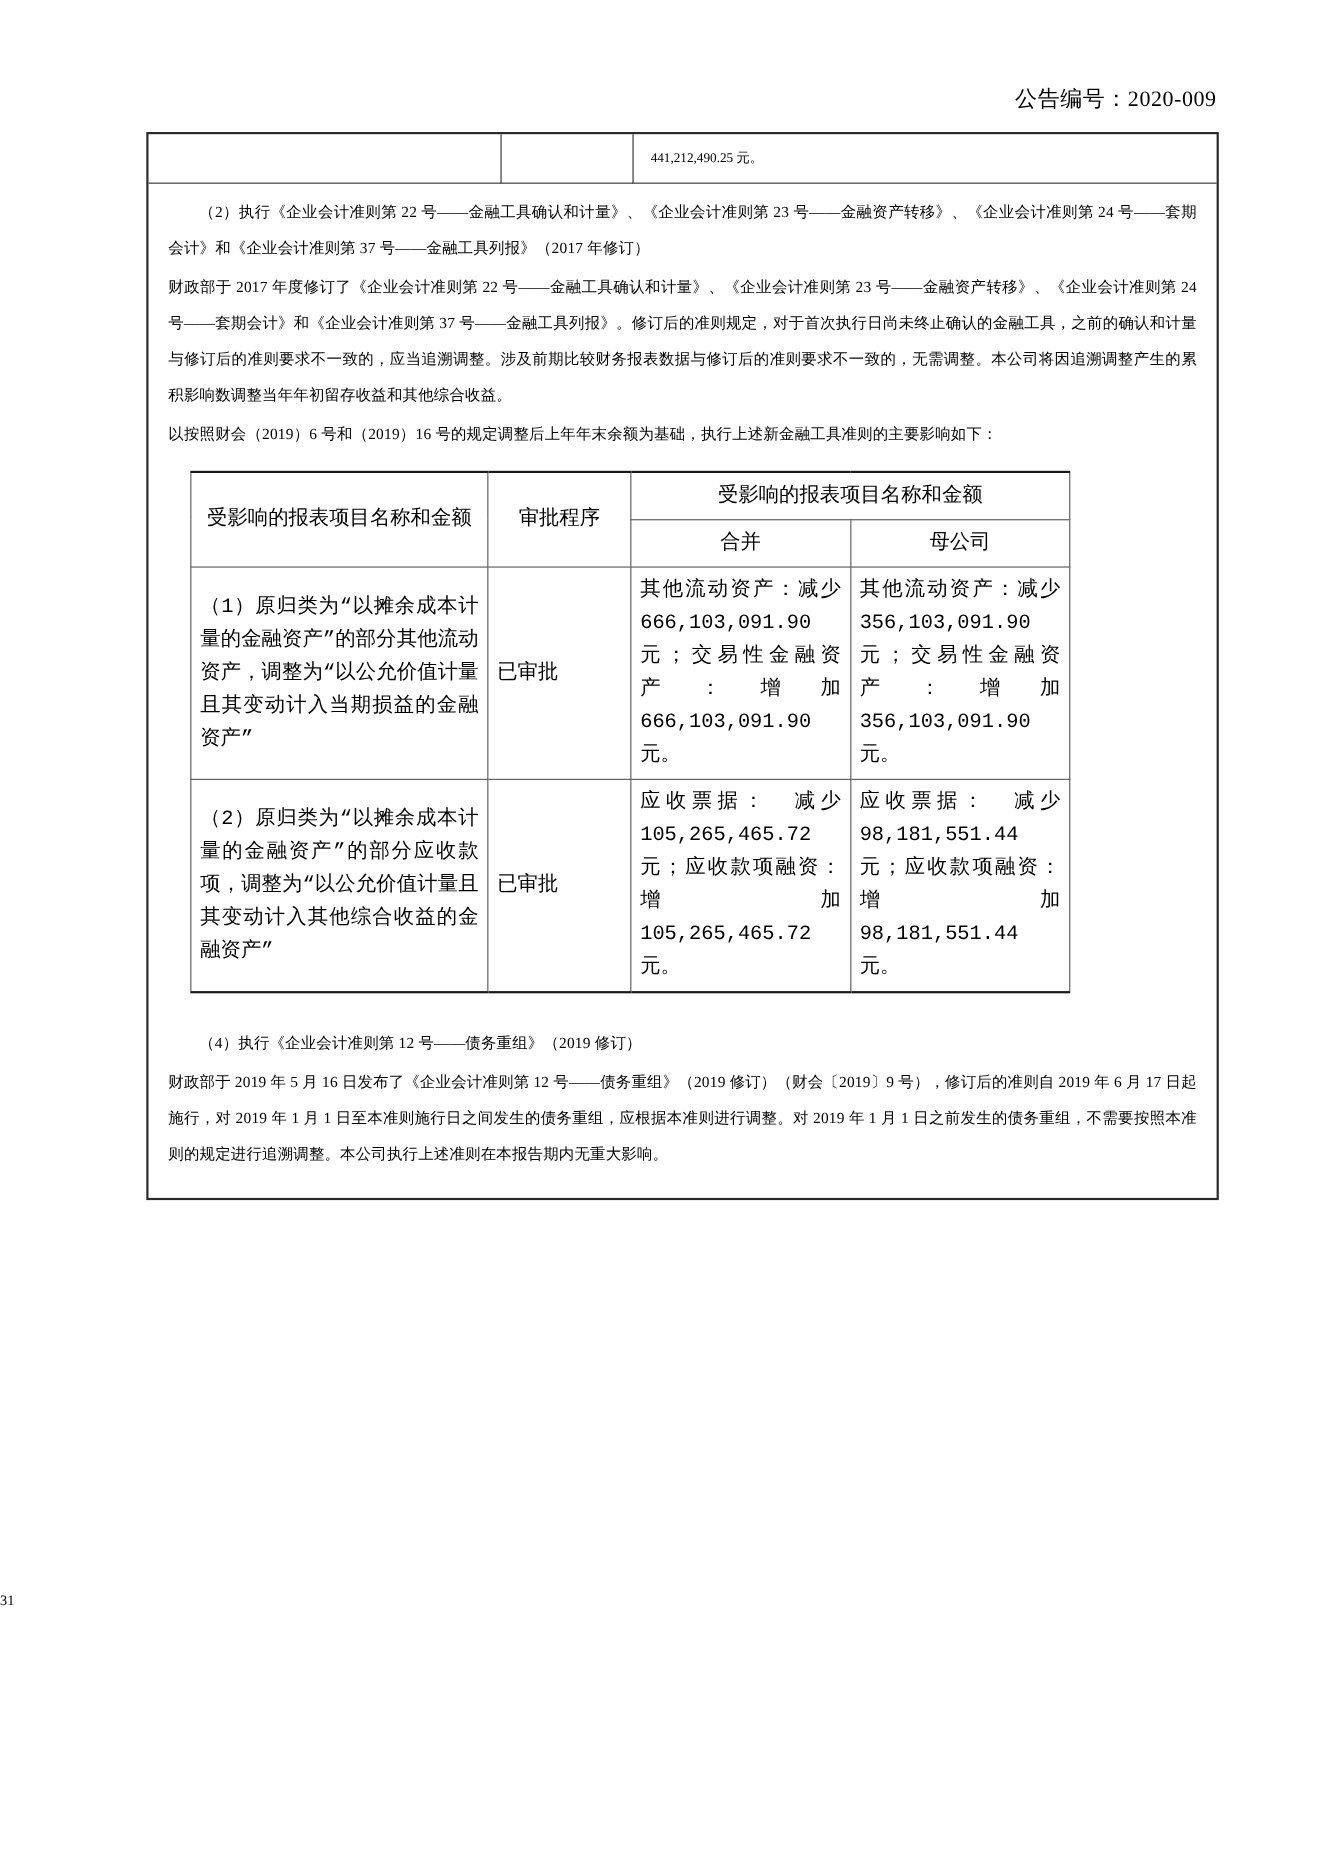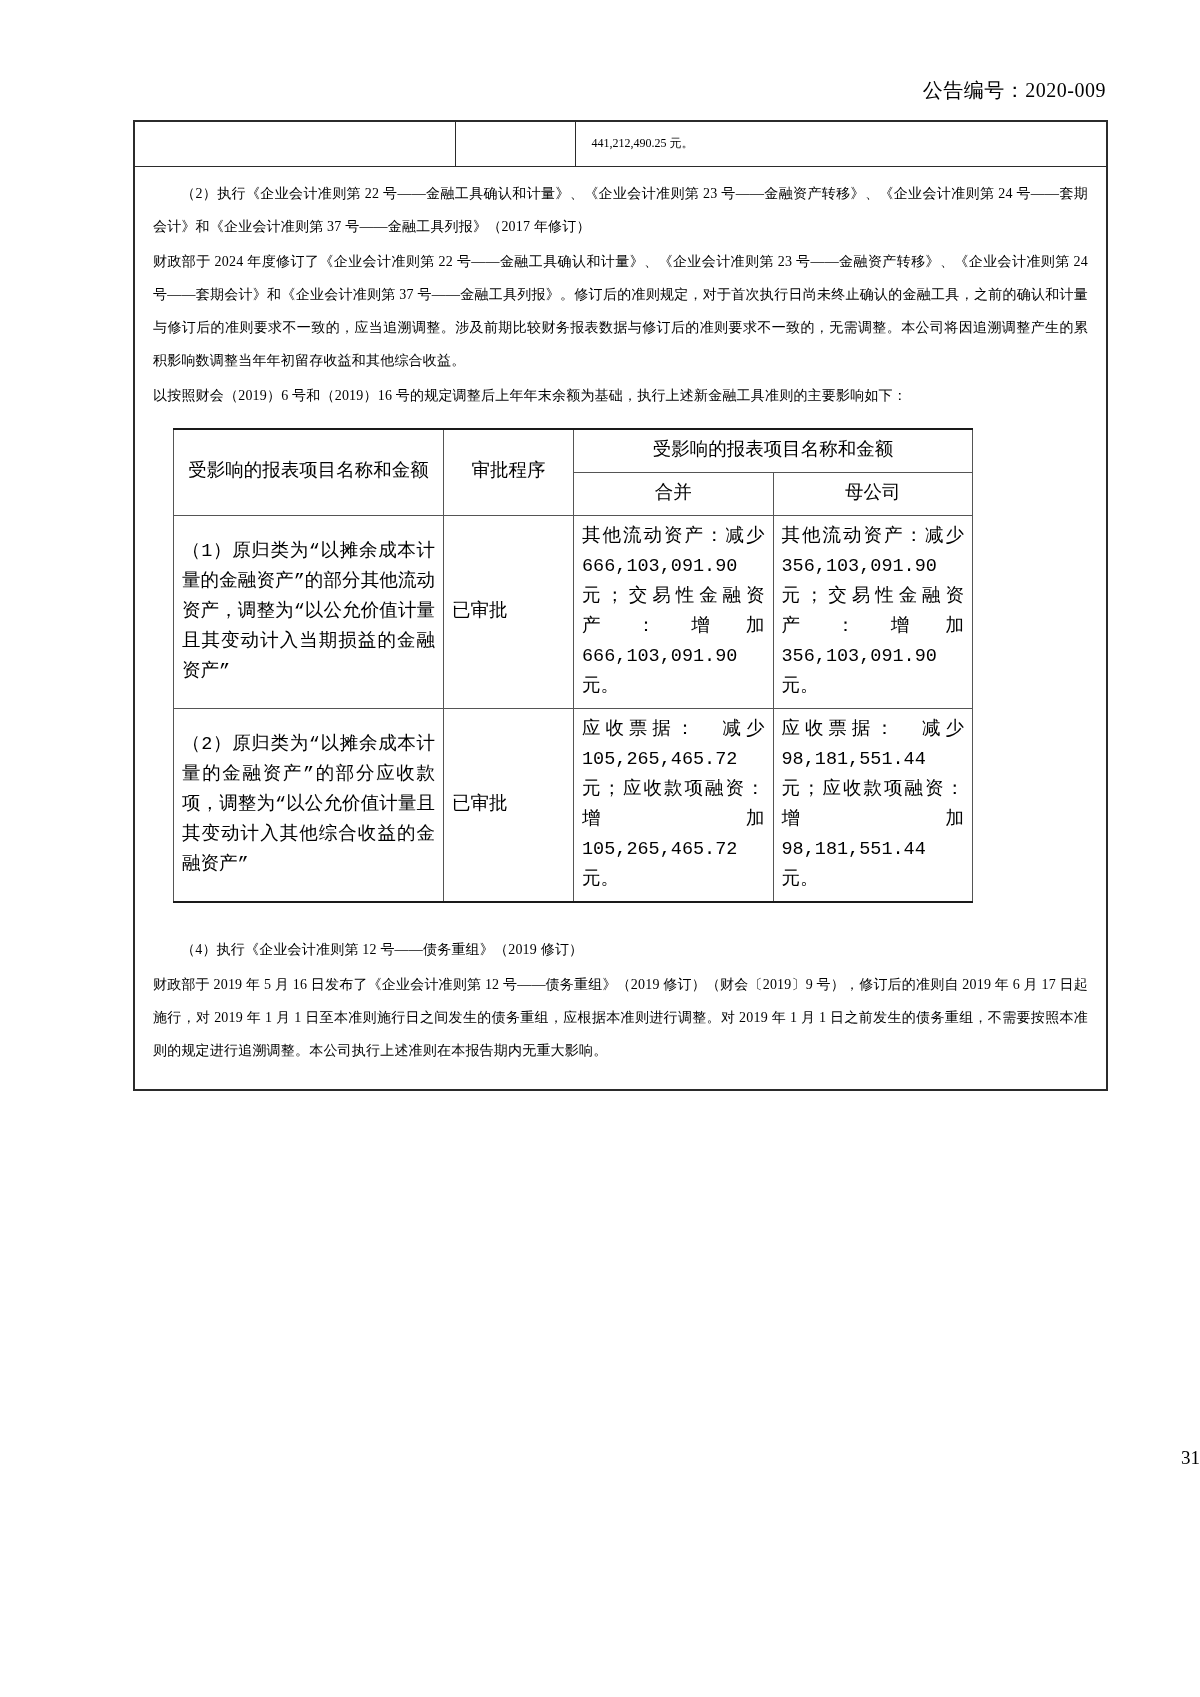--- a/index.html
+++ b/index.html
@@ -123,22 +123,22 @@
     vertical-align: middle;
     line-height: 31px;
     padding: 10px 10px 10px 10px;
   }
 
   .page-number {
     position: absolute;
     left: 0;
     right: 0;
     top: 1447px;
-    text-align: right;
-    font-size: 19px;
+    text-align: left;
+    font-size: 13px;
   }
 </style>
 </head>
 <body>
 
 <div class="page">
   <div class="page-inner">
 
     <div class="header-line">公告编号：2020-009</div>
 
@@ -150,21 +150,21 @@
           <td class="c1"></td>
           <td class="c2"></td>
           <td class="c3">441,212,490.25 元。</td>
         </tr>
       </tbody>
         </table>
 
       <div class="text-block">
         <div class="spacer-8"></div>
         <p class="para indent">（2）执行《企业会计准则第 22 号——金融工具确认和计量》、《企业会计准则第 23 号——金融资产转移》、《企业会计准则第 24 号——套期会计》和《企业会计准则第 37 号——金融工具列报》（2017 年修订）</p>
-        <p class="para">财政部于 2024 年度修订了《企业会计准则第 22 号——金融工具确认和计量》、《企业会计准则第 23 号——金融资产转移》、《企业会计准则第 24 号——套期会计》和《企业会计准则第 37 号——金融工具列报》。修订后的准则规定，对于首次执行日尚未终止确认的金融工具，之前的确认和计量与修订后的准则要求不一致的，应当追溯调整。涉及前期比较财务报表数据与修订后的准则要求不一致的，无需调整。本公司将因追溯调整产生的累积影响数调整当年年初留存收益和其他综合收益。</p>
+        <p class="para">财政部于 2017 年度修订了《企业会计准则第 22 号——金融工具确认和计量》、《企业会计准则第 23 号——金融资产转移》、《企业会计准则第 24 号——套期会计》和《企业会计准则第 37 号——金融工具列报》。修订后的准则规定，对于首次执行日尚未终止确认的金融工具，之前的确认和计量与修订后的准则要求不一致的，应当追溯调整。涉及前期比较财务报表数据与修订后的准则要求不一致的，无需调整。本公司将因追溯调整产生的累积影响数调整当年年初留存收益和其他综合收益。</p>
         <p class="para">以按照财会（2019）6 号和（2019）16 号的规定调整后上年年末余额为基础，执行上述新金融工具准则的主要影响如下：</p>
       </div>
 
       <div class="table-wrap">
         <table class="data">
           <tbody>
               <tr>
             <th class="hcell col-a outer-top" rowspan="2">受影响的报表项目名称和金额</th>
             <th class="hcell col-b outer-top" rowspan="2">审批程序</th>
             <th class="hcell outer-top" colspan="2">受影响的报表项目名称和金额</th>

